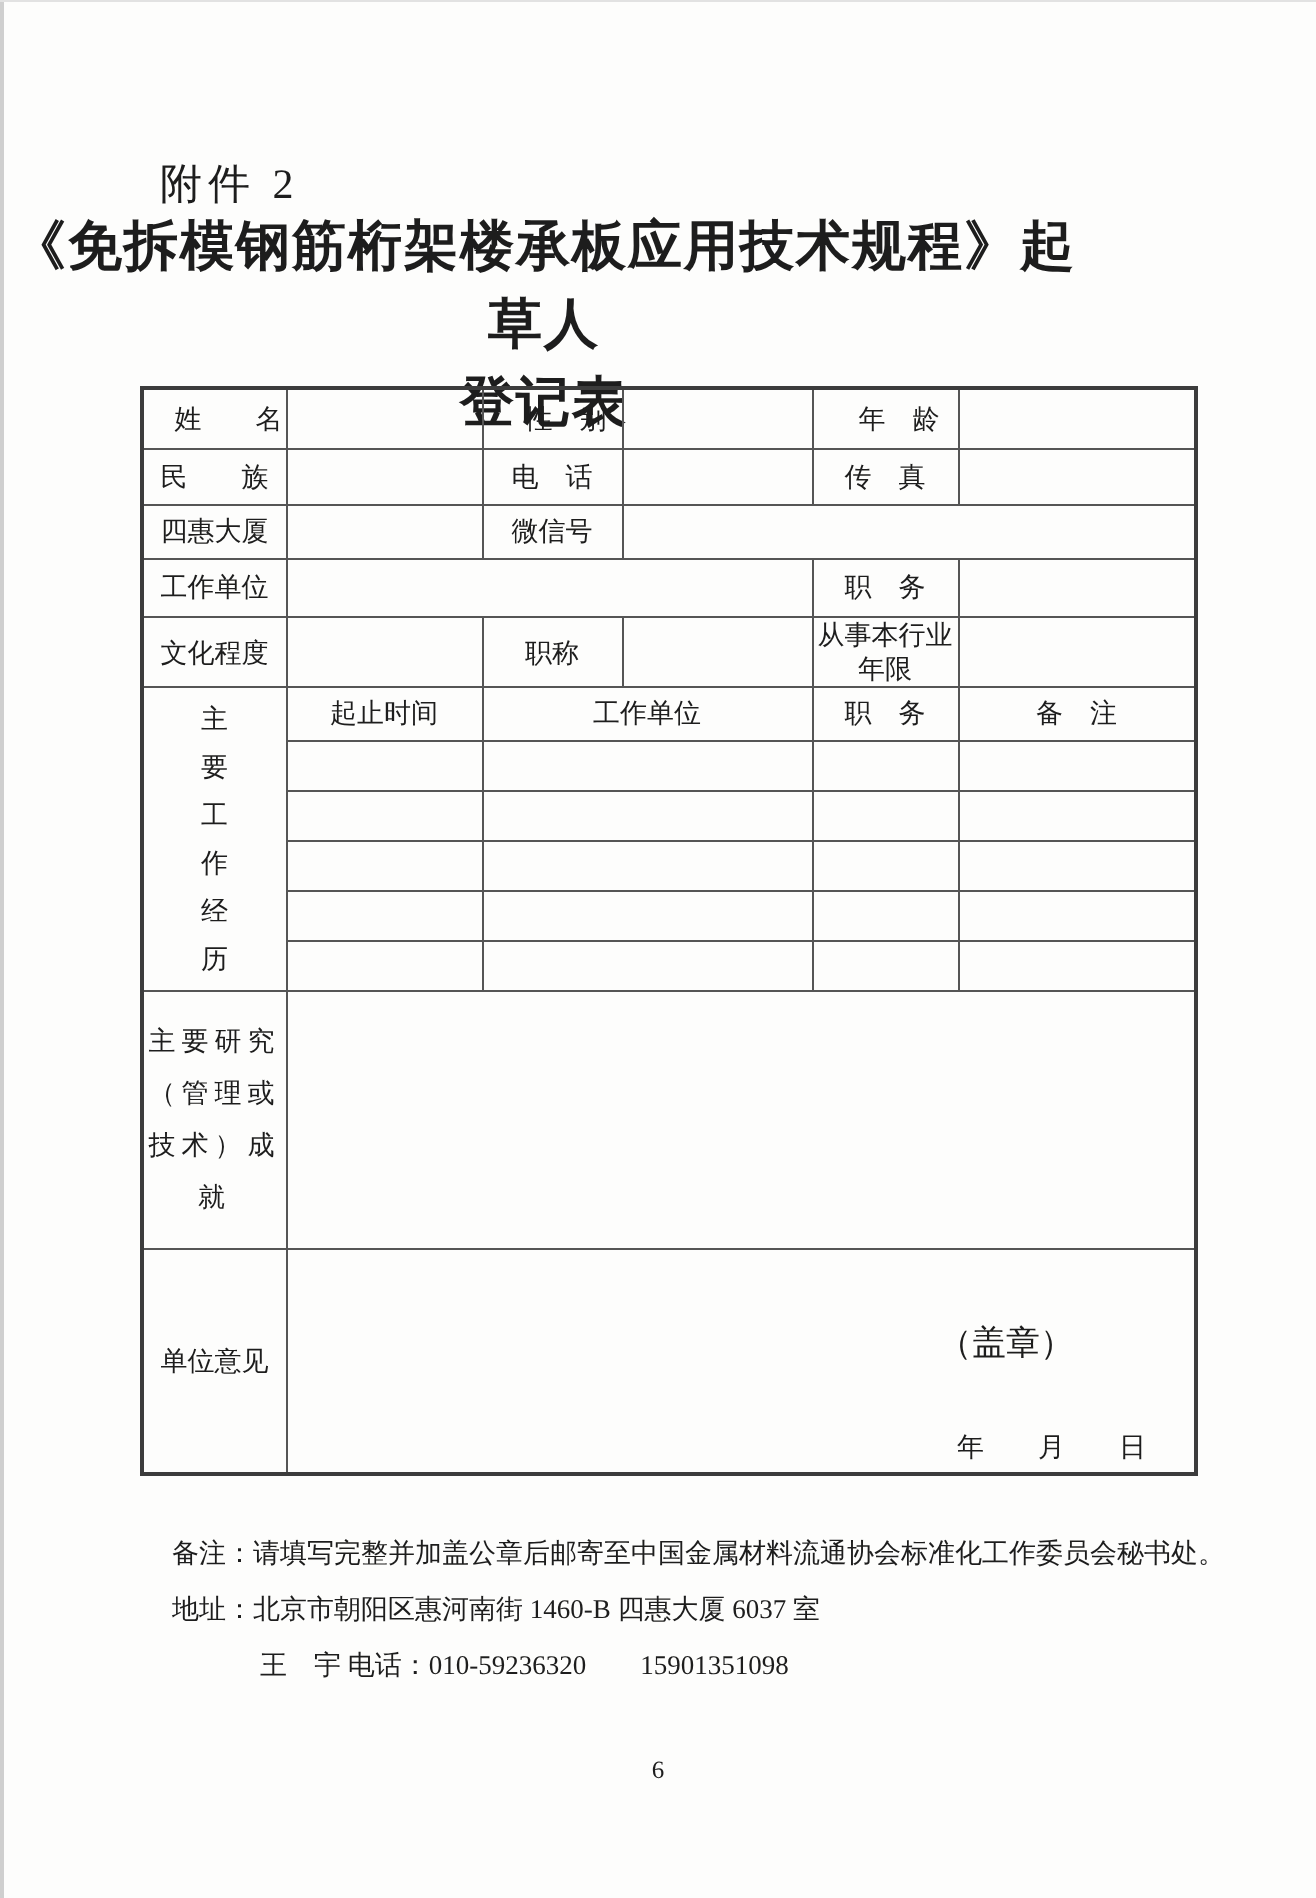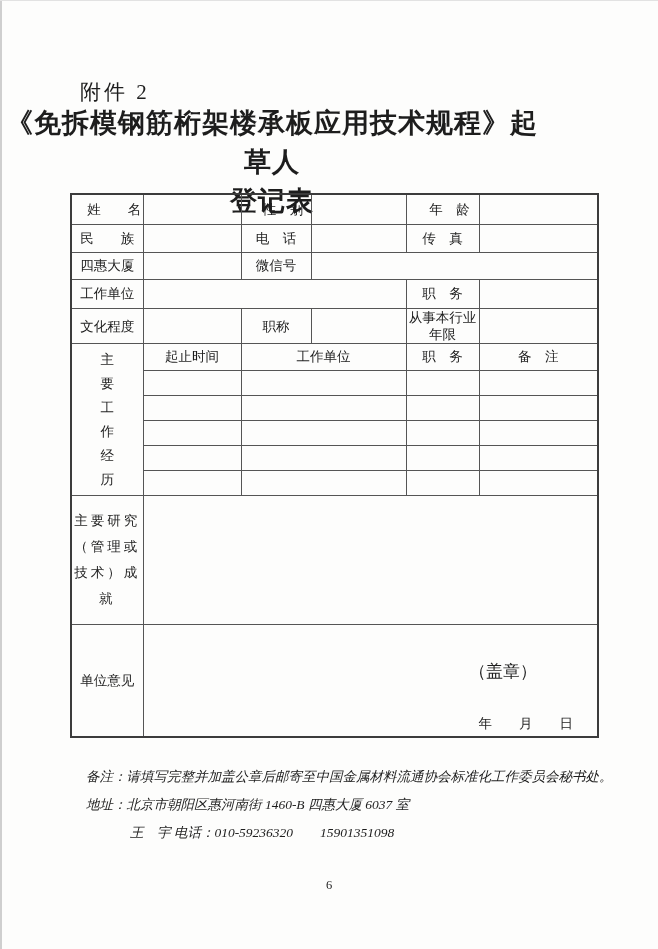--- a/index.html
+++ b/index.html
@@ -67,21 +67,21 @@
   }
   td.opinion-cell { position: relative; }
   .seal-text { position: absolute; right: 60px; top: 35px; font-size: 17px; }
   .date-text { position: absolute; right: 24px; top: 90px; font-size: 13.5px; }
 
   .footer {
     position: absolute; left: 86px; top: 763px;
     font-size: 13.5px; line-height: 28px;
     white-space: nowrap;
   }
-  .footer-line { height: 28px; font-style: italic; }
+  .footer-line { height: 28px; }
   .footer-line.indent { margin-left: 44px; }
 
   .page-number {
     position: absolute; left: 0; top: 878px; width: 658px;
     text-align: center; font-size: 12.5px;
   }
 </style>
 </head>
 <body>
 

